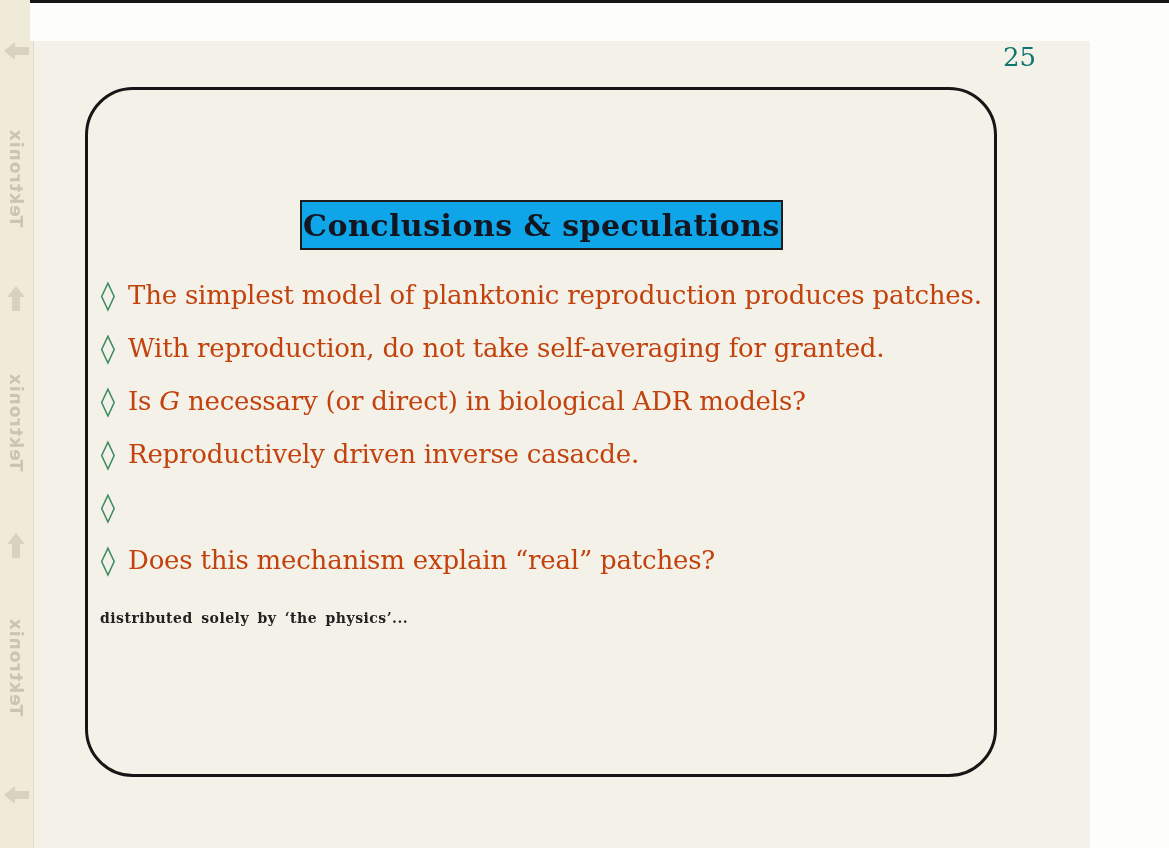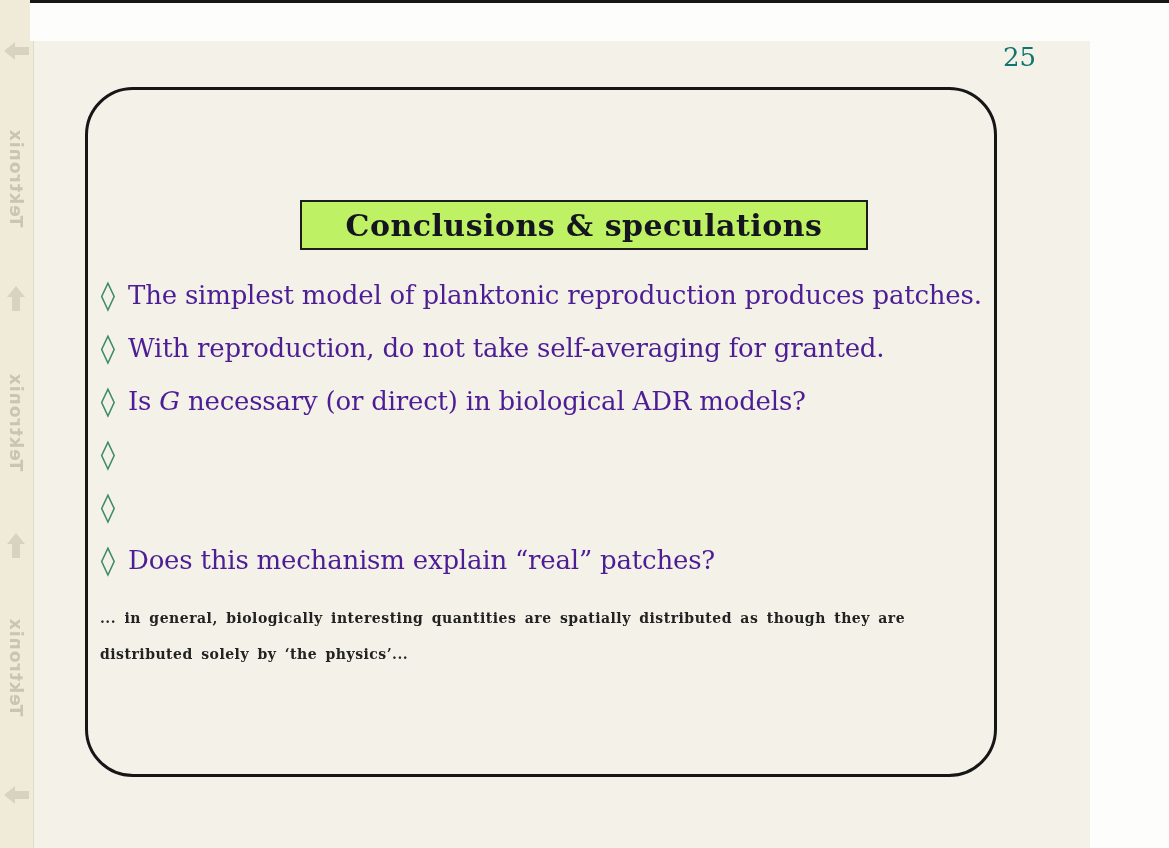--- a/index.html
+++ b/index.html
@@ -84,23 +84,23 @@
     left: 85px; top: 87px;
     width: 912px; height: 690px;
     box-sizing: border-box;
     border: 3px solid #161616;
     border-radius: 48px;
     background: transparent;
   }
   .title-box {
     position: absolute;
     left: 212px; top: 110px;
-    width: 568px; height: 50px;
+    width: 483px; height: 50px;
     box-sizing: border-box;
-    background: #bef264;
+    background: #0ea5e9;
     border: 2px solid #1c1c1c;
     display: flex;
     align-items: center;
     justify-content: center;
   }
   .title-box .title-text {
     font-weight: bold;
     font-size: 30px;
     color: #15151f;
     letter-spacing: 0.5px;
@@ -123,21 +123,21 @@
     font-family: "DejaVu Sans", sans-serif;
     font-size: 29px;
     color: #3d8b63;
     width: 22px;
     margin-right: 9px;
     text-align: center;
     flex: 0 0 auto;
   }
   .bt {
     font-size: 26px;
-    color: #4c1d95;
+    color: #c2410c;
     letter-spacing: -0.2px;
   }
   .bt .math {
     font-style: italic;
   }
   .footnote {
     position: absolute;
     left: 12px; top: 510px;
     width: 870px;
     font-weight: bold;
@@ -205,30 +205,30 @@
       <li>
         <span class="diamond">◊</span>
         <span class="bt"><span>With reproduction, do not take self-averaging for granted.</span><span class="math"></span><span></span></span>
       </li>
       <li>
         <span class="diamond">◊</span>
         <span class="bt"><span>Is </span><span class="math">G</span><span> necessary (or direct) in biological ADR models?</span></span>
       </li>
       <li>
         <span class="diamond">◊</span>
+        <span class="bt"><span>Reproductively driven inverse casacde.</span><span class="math"></span><span></span></span>
       </li>
       <li>
         <span class="diamond">◊</span>
       </li>
       <li>
         <span class="diamond">◊</span>
         <span class="bt"><span>Does this mechanism explain “real” patches?</span><span class="math"></span><span></span></span>
       </li>
     </ul>
 
     <div class="footnote">
-      <div>... in general, biologically interesting quantities are spatially distributed as though they are</div>
       <div>distributed solely by ‘the physics’...</div>
     </div>
 
   </div>
 
 </div>
 
 </body></html>

